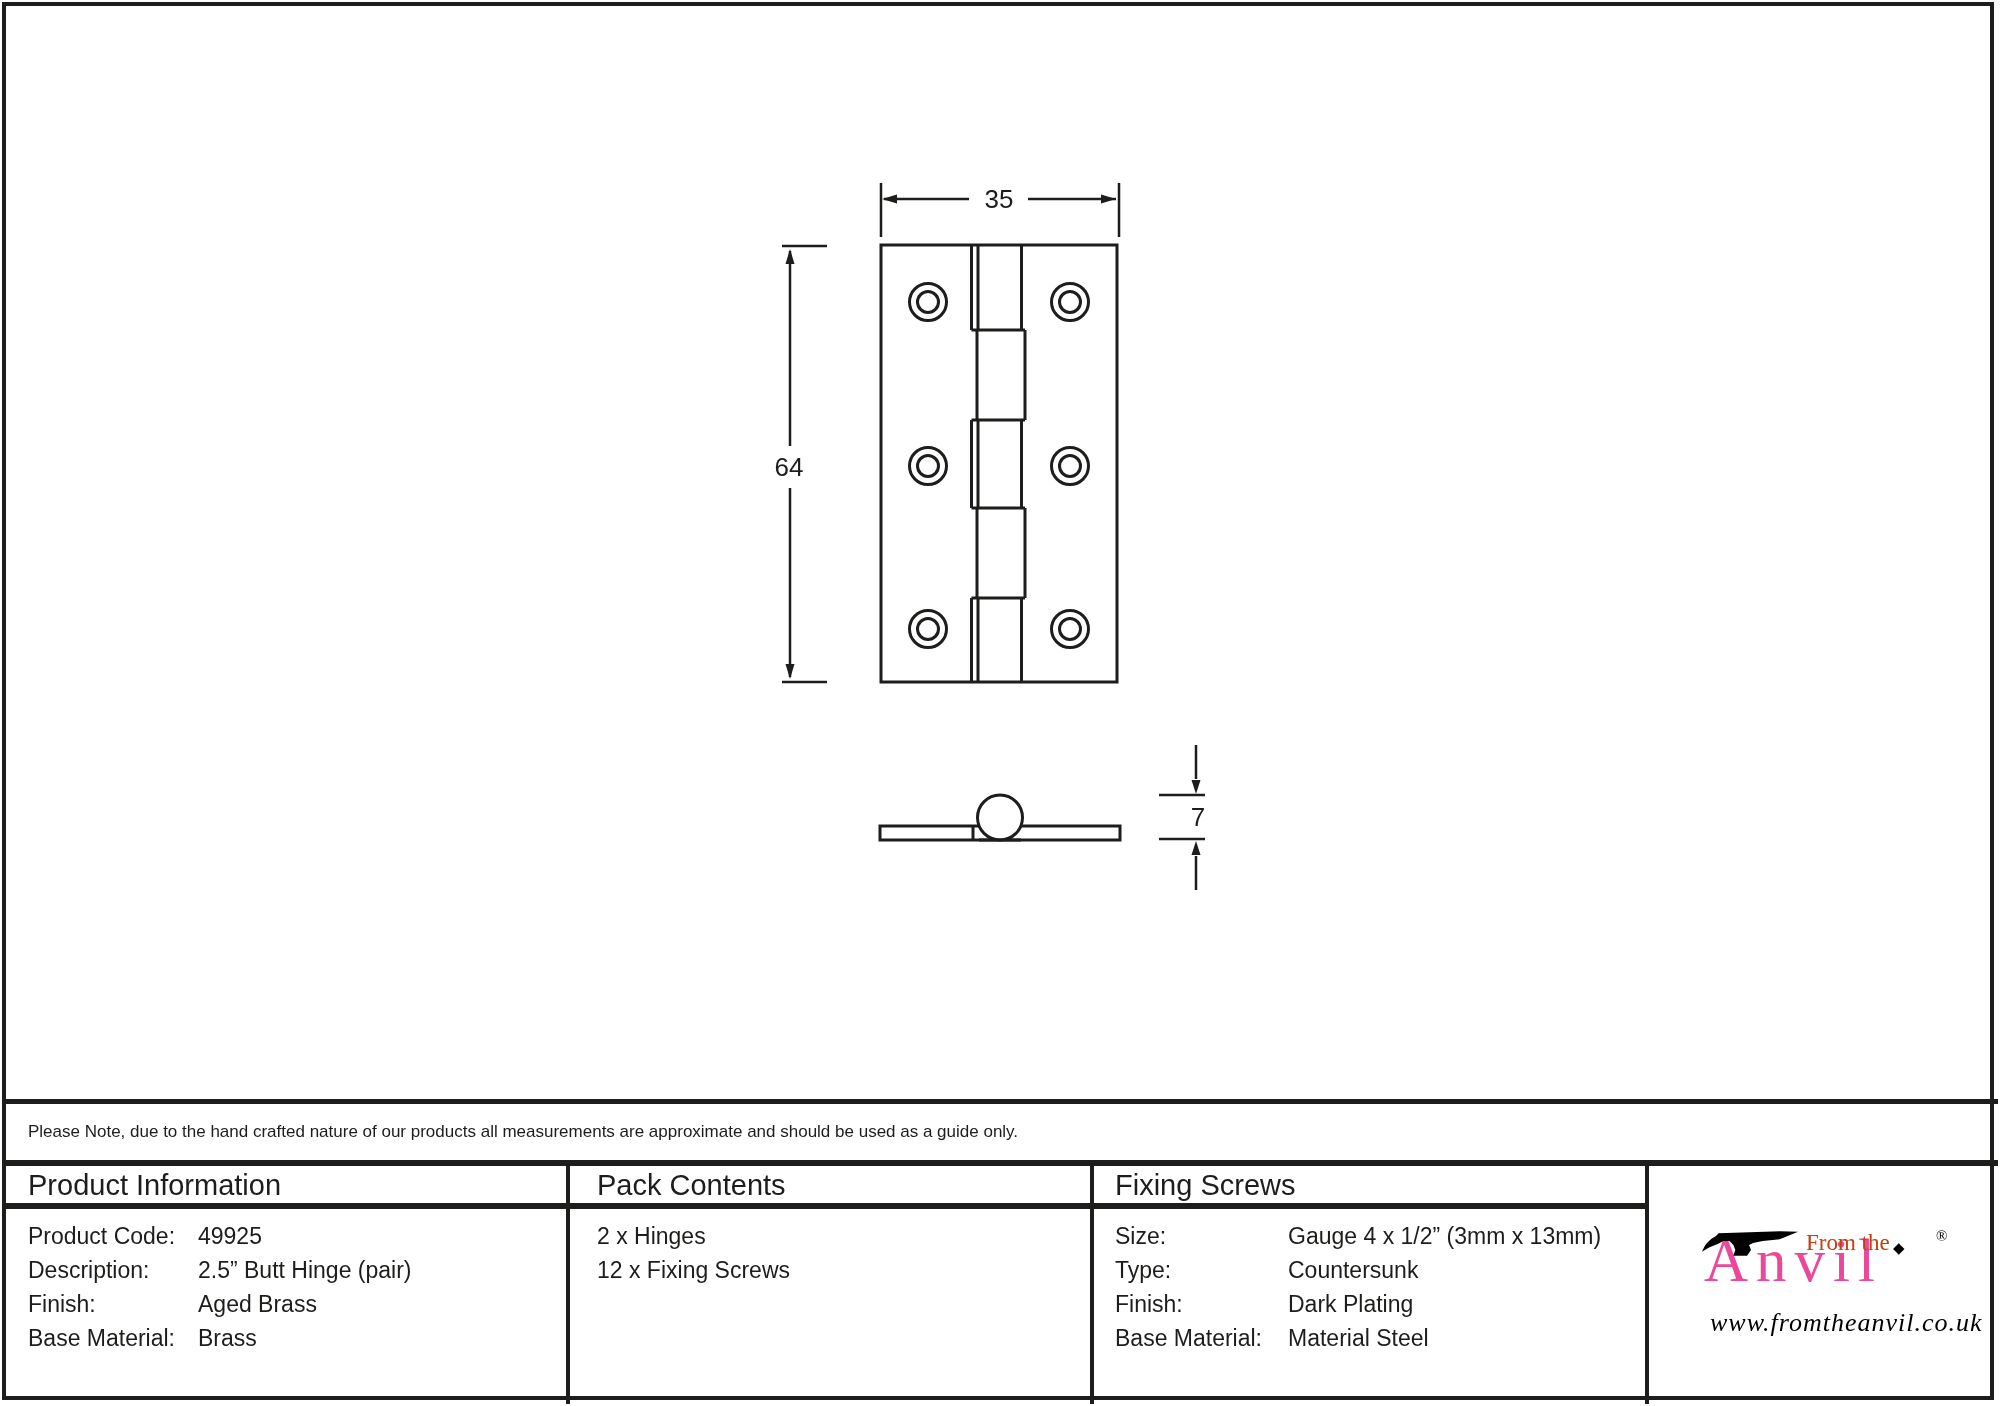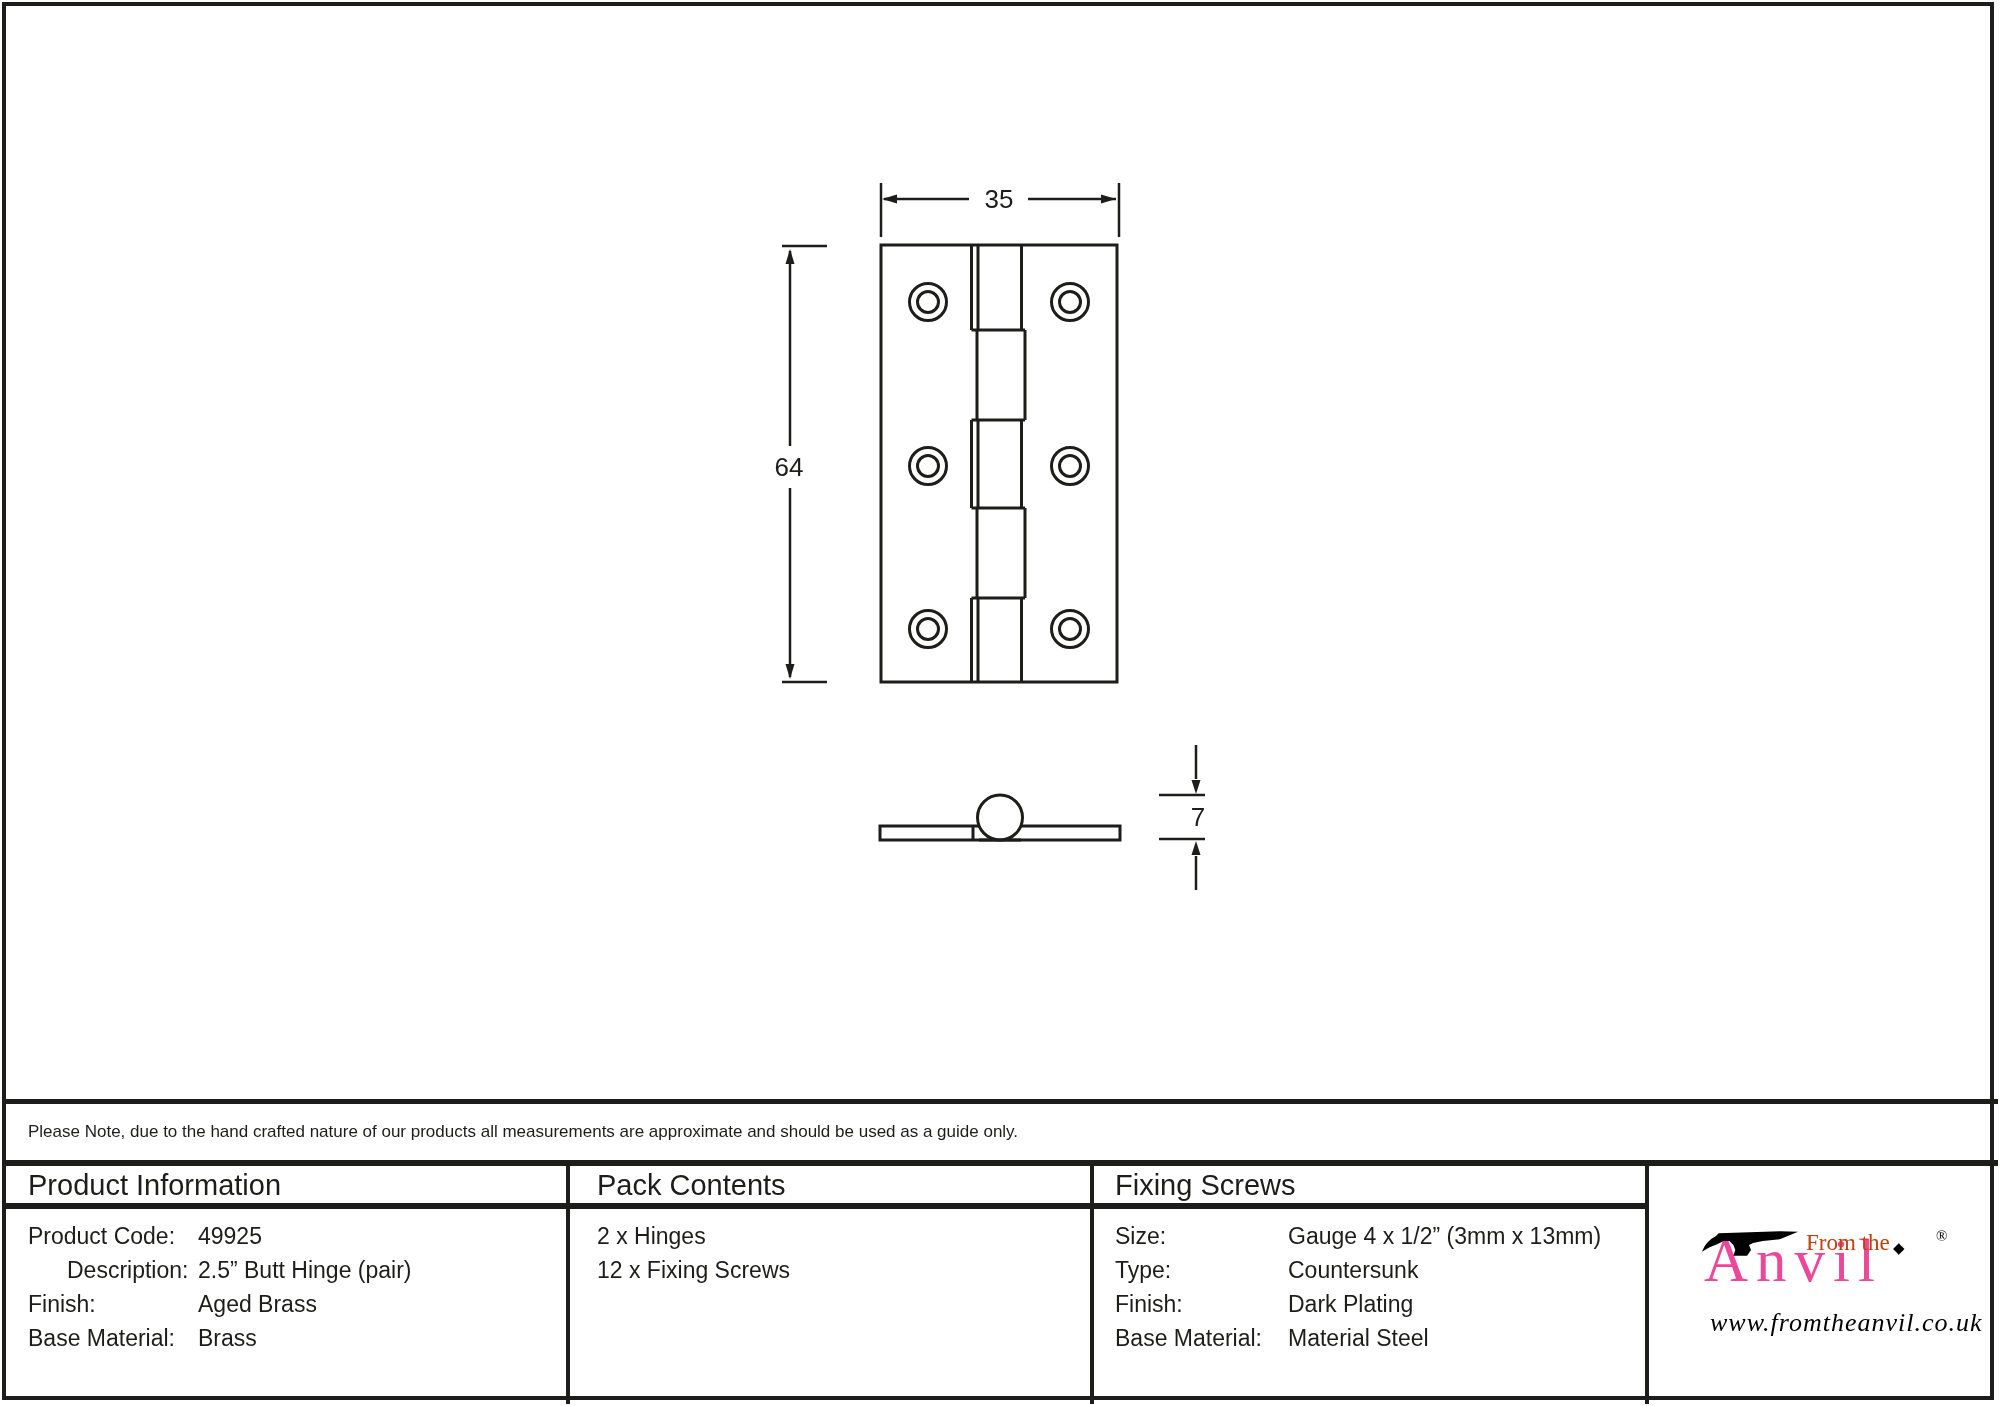--- a/index.html
+++ b/index.html
@@ -98,21 +98,21 @@
   <div class="header-cell" style="left:597px;">Pack Contents</div>
   <div class="header-cell" style="left:1115px;">Fixing Screws</div>
   <div class="hline" style="top:1203px;left:2px;width:1647px;height:6px;"></div>
 
   <div class="vline" style="left:566px;top:1166px;bottom:2px;"></div>
   <div class="vline" style="left:1090px;top:1166px;bottom:2px;"></div>
   <div class="vline" style="left:1645px;top:1166px;bottom:2px;"></div>
 
   <div class="tline" style="left:28px;top:1221px;">Product Code:</div>
   <div class="tline" style="left:198px;top:1221px;">49925</div>
-  <div class="tline" style="left:28px;top:1255px;margin-left:39px;">Description:</div>
+  <div class="tline" style="left:28px;top:1255px;">Description:</div>
   <div class="tline" style="left:198px;top:1255px;">2.5” Butt Hinge (pair)</div>
   <div class="tline" style="left:28px;top:1289px;">Finish:</div>
   <div class="tline" style="left:198px;top:1289px;">Aged Brass</div>
   <div class="tline" style="left:28px;top:1323px;">Base Material:</div>
   <div class="tline" style="left:198px;top:1323px;">Brass</div>
 
   <div class="tline" style="left:597px;top:1221px;">2 x Hinges</div>
   <div class="tline" style="left:597px;top:1255px;">12 x Fixing Screws</div>
 
   <div class="tline" style="left:1115px;top:1221px;">Size:</div>

